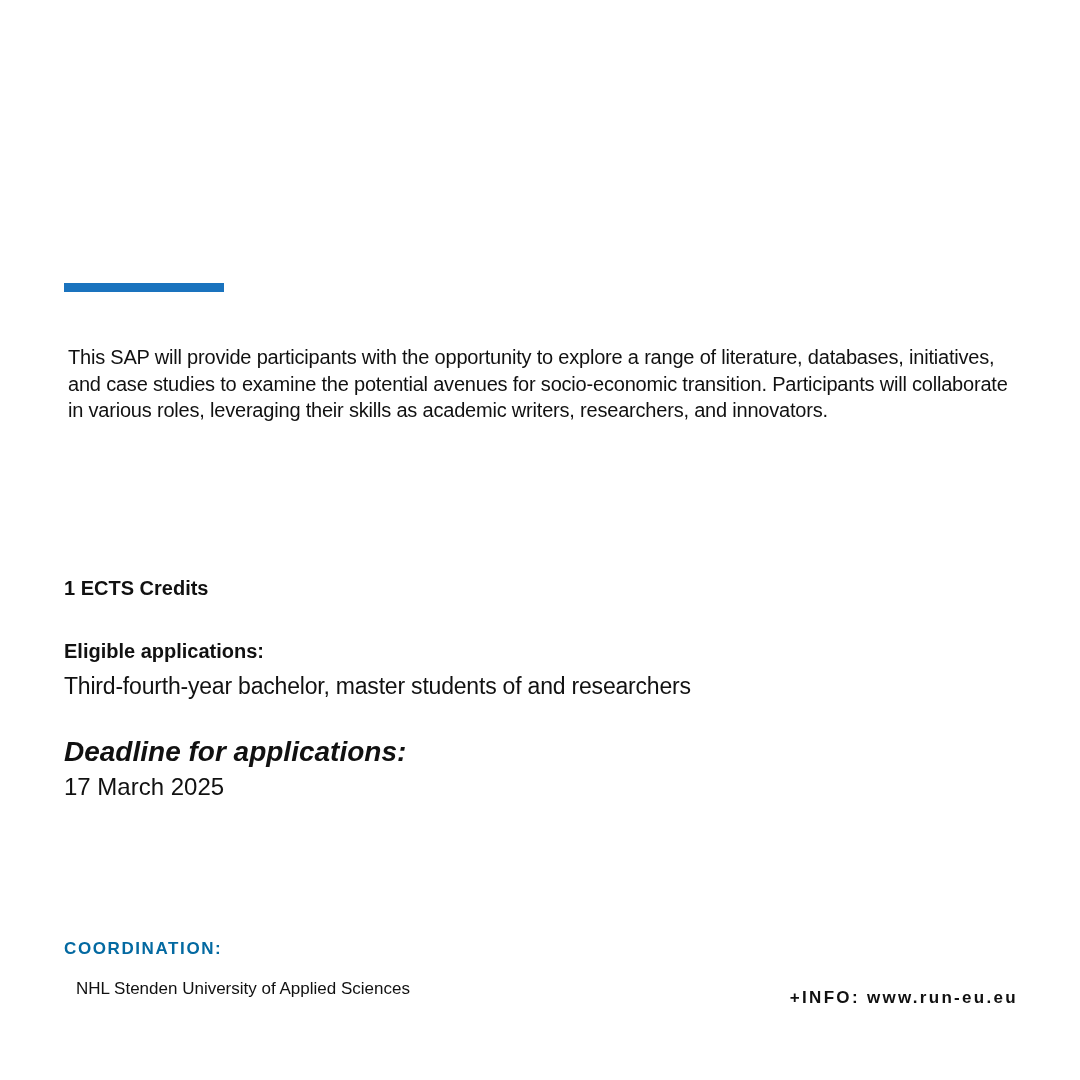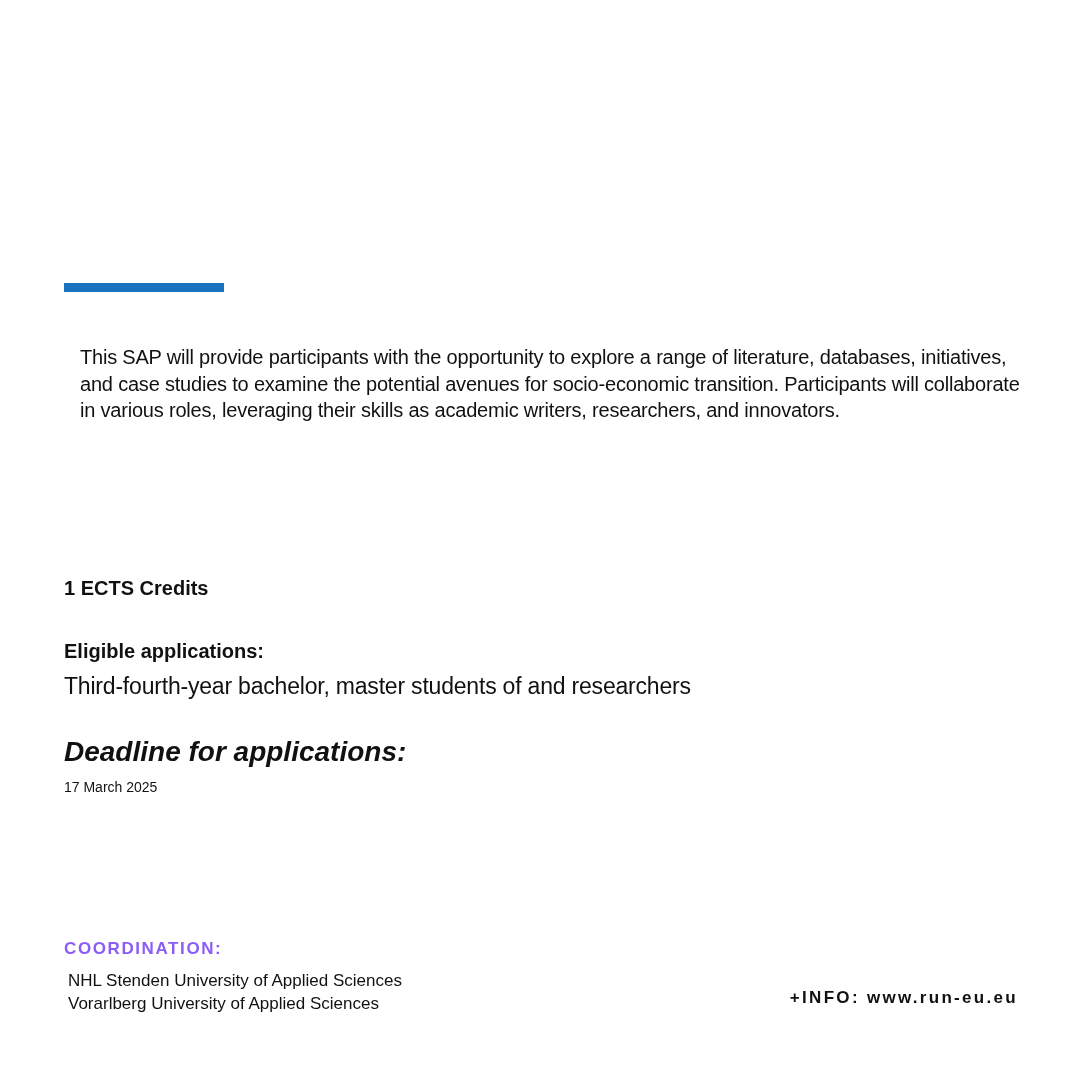--- a/index.html
+++ b/index.html
@@ -32,21 +32,21 @@
     .intro-bold {
       font-weight: bold;
       font-size: 20px;
       line-height: 26.5px;
       margin: 0;
       letter-spacing: -0.1px;
     }
     .intro-body {
       font-size: 20px;
       line-height: 26.5px;
-      margin: 8px 0 0 16px;
+      margin: 8px 0 0 4px;
       letter-spacing: -0.2px;
     }
     .credits {
       position: absolute;
       left: 64px;
       top: 575px;
       font-weight: bold;
       font-size: 20px;
       line-height: 26px;
       margin: 0;
@@ -76,43 +76,44 @@
       font-weight: bold;
       font-size: 28px;
       line-height: 26px;
       margin: 0;
       font-style: italic;
     }
     .deadline-value {
       position: absolute;
       left: 64px;
       top: 774px;
-      font-size: 14px;
+      font-size: 24px;
       line-height: 26px;
       margin: 0;
     }
     .coord-heading {
       position: absolute;
       left: 64px;
       top: 938px;
       font-weight: bold;
       font-size: 17px;
       line-height: 22px;
       letter-spacing: 1.6px;
       margin: 0;
     }
     .coord-list {
       position: absolute;
       left: 64px;
       top: 965px;
-      margin: 4px;
+      margin: 12px;
       padding: 0;
       list-style: none;
       font-size: 17px;
       line-height: 23px;
+      text-align: center;
     }
     .info {
       position: absolute;
       right: 62px;
       top: 987px;
       font-weight: bold;
       font-size: 17px;
       line-height: 22px;
       letter-spacing: 2.3px;
       margin: 0;
@@ -132,21 +133,20 @@
 </div>
 
 <p class="credits">1 ECTS Credits</p>
 
 <p class="eligible-label">Eligible applications:</p>
 <p class="eligible-value">Third-fourth-year bachelor, master students of and researchers</p>
 
 <p class="deadline-label">Deadline for applications:</p>
 <p class="deadline-value">17 March 2025</p>
 
-<p class="coord-heading" style="color:#8b5cf6;">COORDINATION:</p>
+<p class="coord-heading" style="color:#0369a1;">COORDINATION:</p>
 <ul class="coord-list">
   <li>NHL Stenden University of Applied Sciences</li>
-  <li>Vorarlberg University of Applied Sciences</li>
 </ul>
 
 <p class="info">
   <a>+INFO: www.run-eu.eu</a>
 </p>
 
 </body></html>

